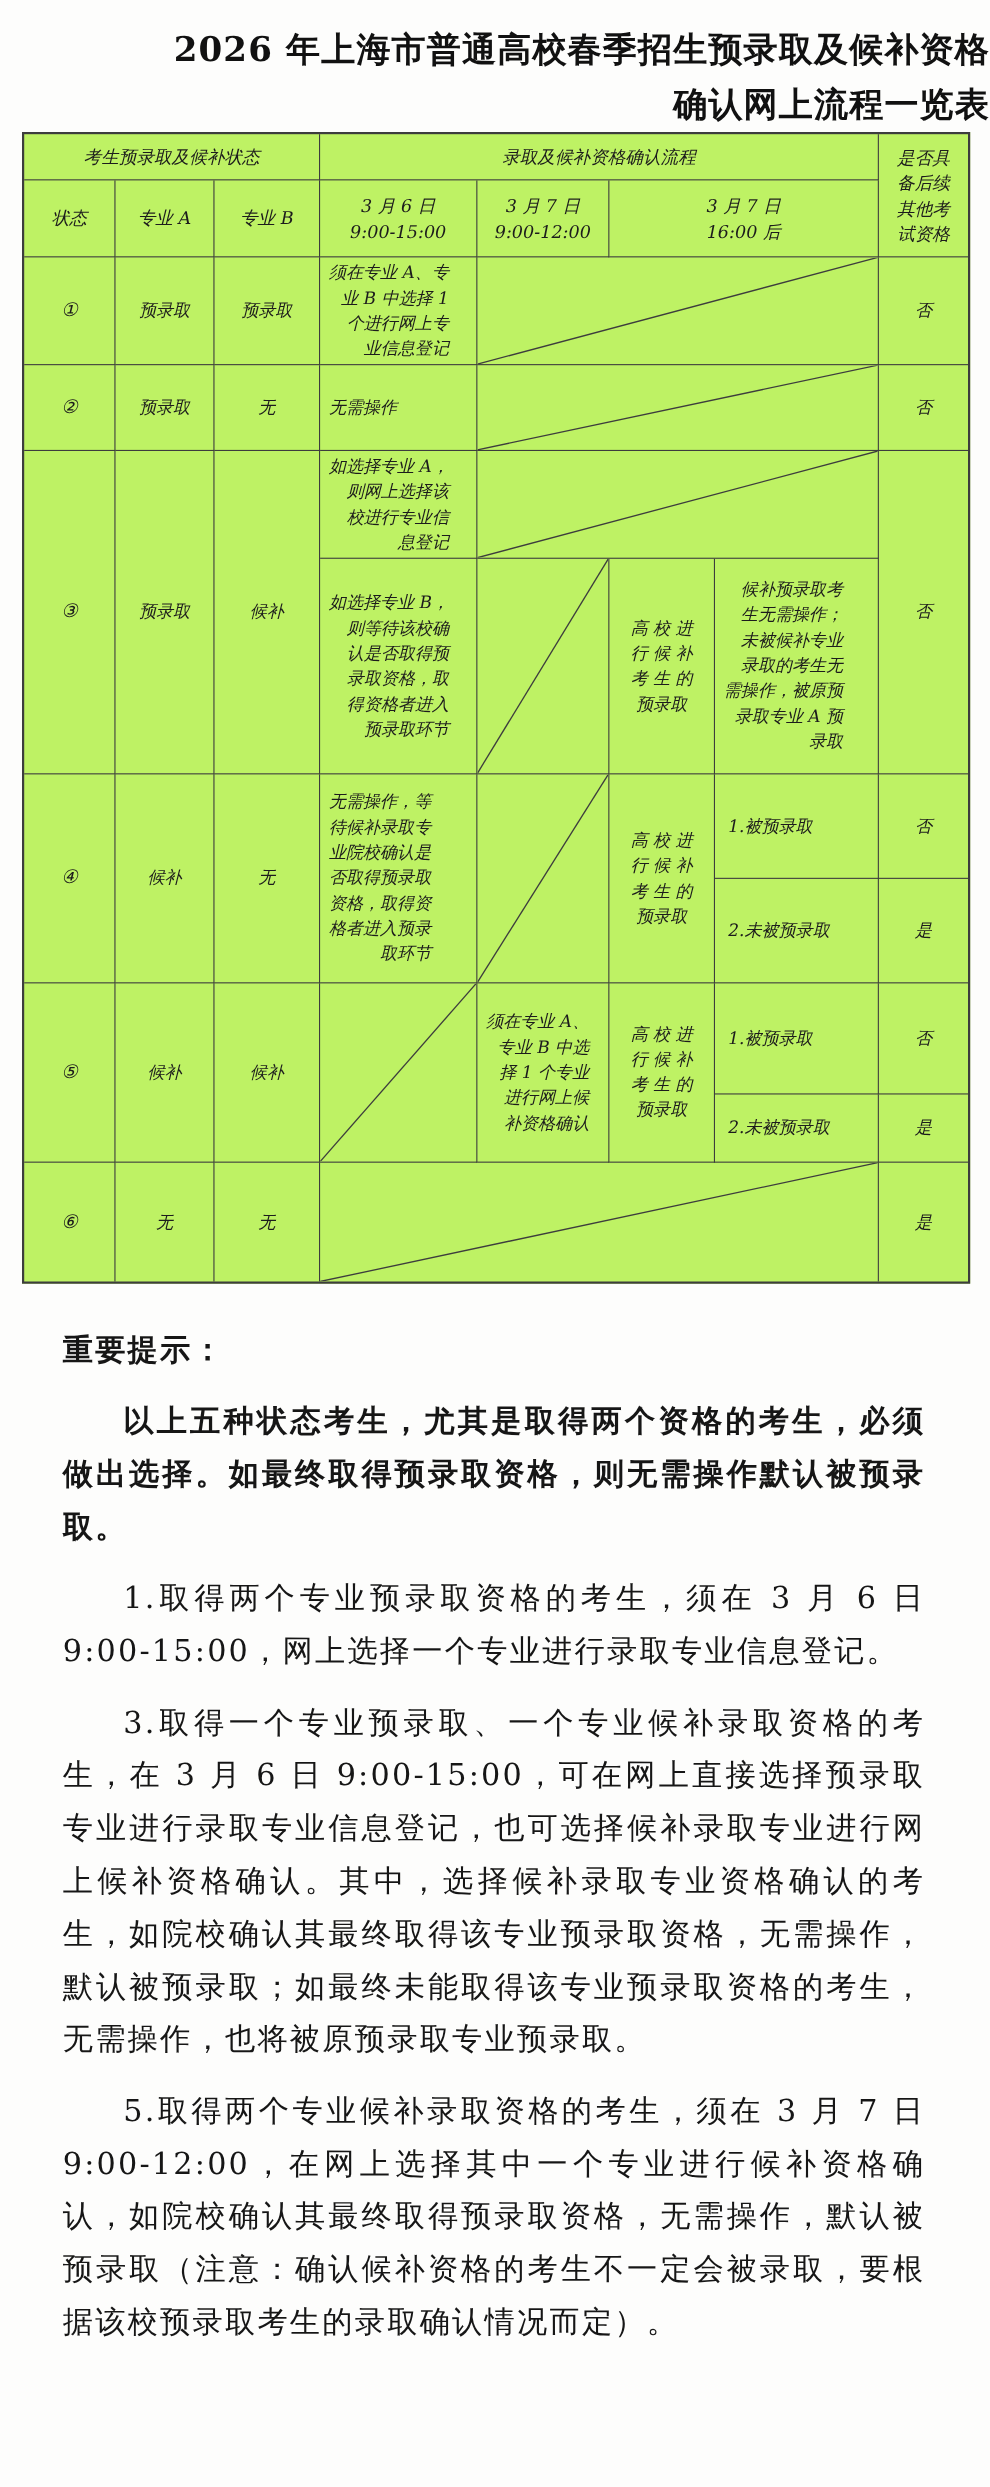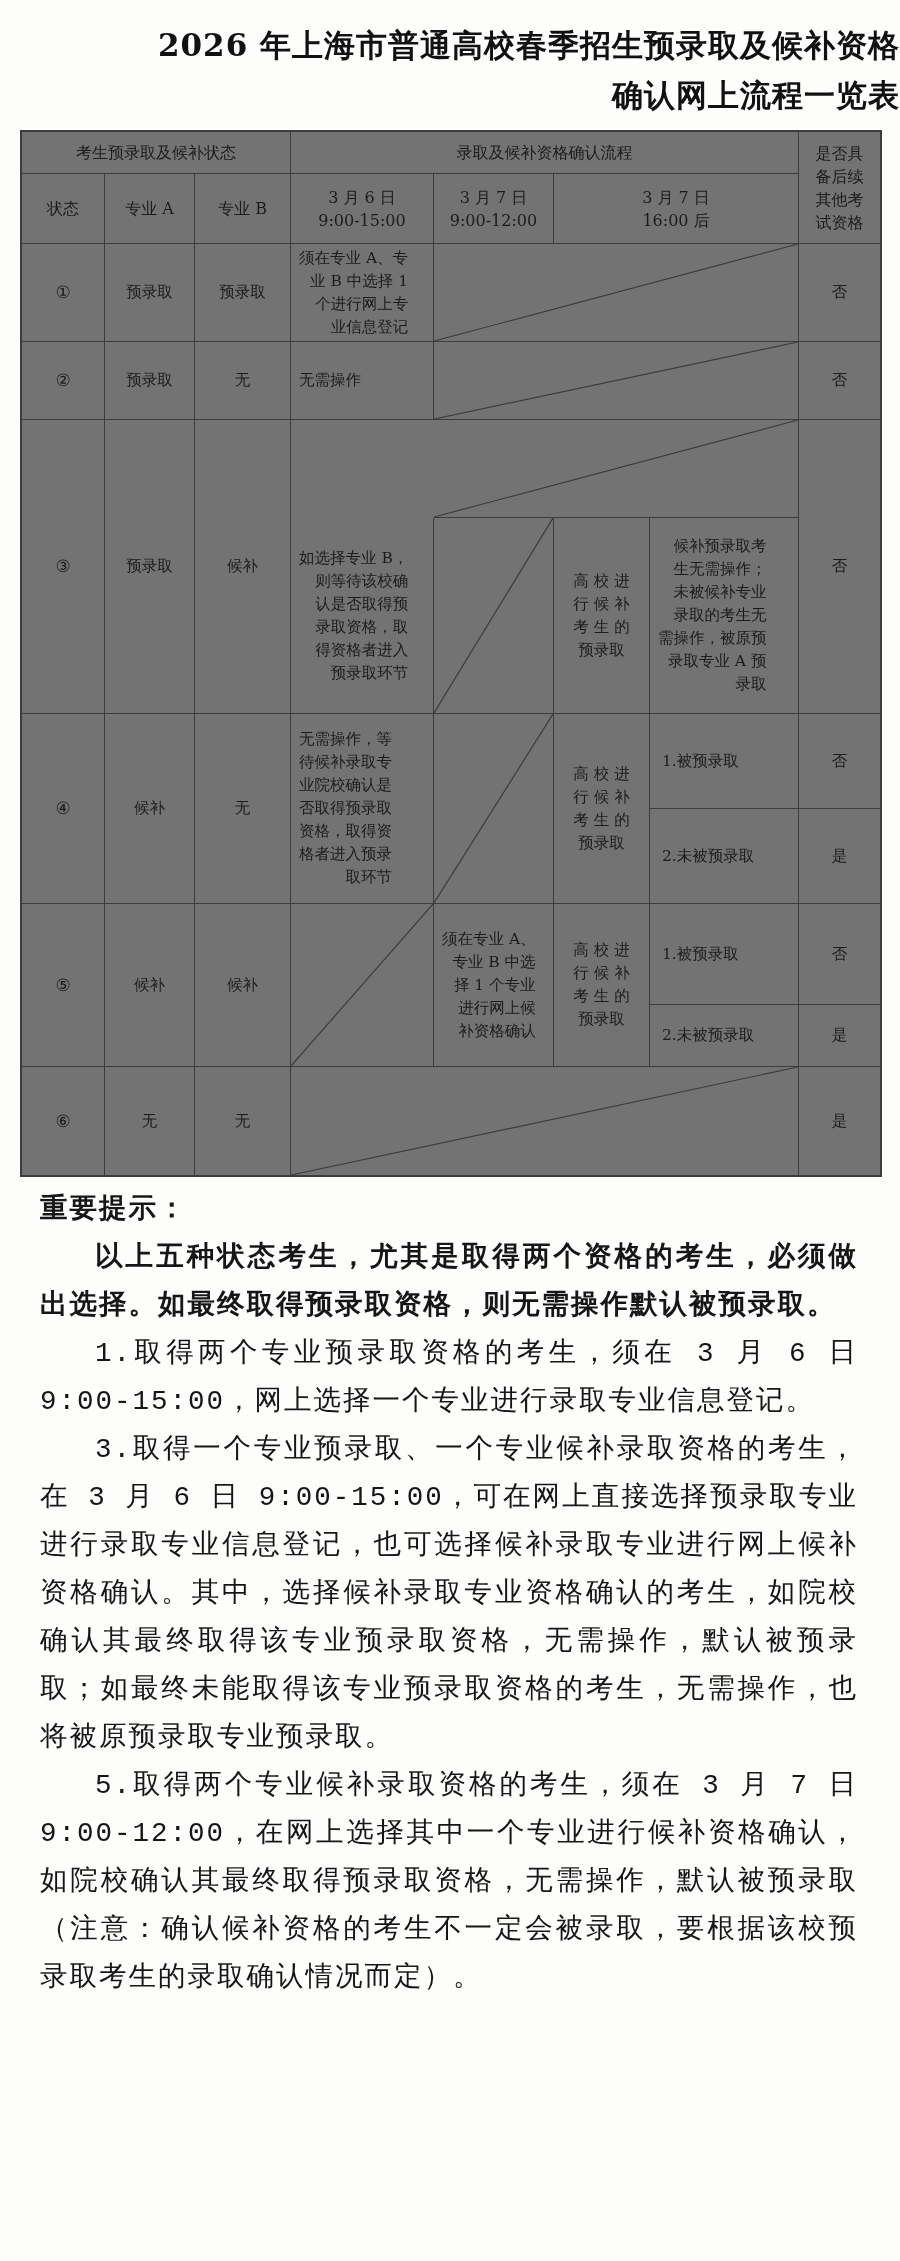--- a/index.html
+++ b/index.html
@@ -8,22 +8,22 @@
     background:#fdfdfc; color:#1c1c1c;
     font-family:"DejaVu Serif","Liberation Serif",serif;
   }
   .page-title {
     position:absolute; top:20px; left:0; width:900px;
     text-align:right; font-weight:bold; font-size:31px;
     line-height:50px; letter-spacing:1px; color:#111;
   }
   
   .tablewrap {
-    position:absolute; left:20px; top:130px; width:858px; height:1043px;
-    border:2px solid #3d3d3d; box-sizing:content-box; background:#737373;
+    position:absolute; left:20px; top:120px; width:858px; height:1043px;
+    border:2px solid #3d3d3d; box-sizing:content-box; background:#bef264;font-style:italic;
   }
   .cell {
     position:absolute; box-sizing:border-box;
     border-right:1px solid #3d3d3d; border-bottom:1px solid #3d3d3d;
     display:flex; align-items:center; justify-content:center;
     font-size:15.5px; line-height:23px; text-align:center;
     white-space:pre-line; overflow:hidden;
   }
   .cell.no-r { border-right:none; }
   .cell.no-b { border-bottom:none; }
@@ -32,21 +32,21 @@
   .cell.state { font-size:17px; }
   .cell.diag { padding:0; }
   .cell.diag svg { position:absolute; left:0; top:0; width:100%; height:100%; display:block; }
   .cell.diag line { stroke:#3d3d3d; stroke-width:1.2; vector-effect:non-scaling-stroke; }
   
   .notes {
     position:absolute; left:40px; width:818px; top:1186px;
     font-size:27.5px; line-height:48px; letter-spacing:2px;
     text-align:justify; color:#161616;
   }
-  .notes p { margin:0; text-indent:2em;font-family:Liberation Mono, monospace; }
+  .notes p { margin:17px; text-indent:2em; }
   .notes .heading { text-indent:0; font-weight:bold; }
   .notes .intro { font-weight:bold; }
 </style>
 </head>
 <body>
 
 <div class="page-title">
   <div>2026 年上海市普通高校春季招生预录取及候补资格</div>
   <div>确认网上流程一览表</div>
 </div>
@@ -91,20 +91,24 @@
   <div class="cell diag" style="left:412px;top:210px;width:365px;height:78px">
     <svg viewBox="0 0 100 100" preserveAspectRatio="none">
         <line x1="0" y1="100" x2="100" y2="0"></line>
       </svg>
   </div>
   <div class="cell no-r" style="left:777px;top:210px;width:81px;height:78px">否</div>
 
   <div class="cell state" style="left:0;top:288px;width:83px;height:294px">③</div>
   <div class="cell" style="left:83px;top:288px;width:90px;height:294px">预录取</div>
   <div class="cell" style="left:173px;top:288px;width:96px;height:294px">候补</div>
+  <div class="cell txt" style="left:269px;top:288px;width:143px;height:98px">如选择专业 A，
+则网上选择该
+校进行专业信
+息登记</div>
   <div class="cell diag" style="left:412px;top:288px;width:365px;height:98px">
     <svg viewBox="0 0 100 100" preserveAspectRatio="none">
         <line x1="0" y1="100" x2="100" y2="0"></line>
       </svg>
   </div>
   <div class="cell txt" style="left:269px;top:386px;width:143px;height:196px">如选择专业 B，
 则等待该校确
 认是否取得预
 录取资格，取
 得资格者进入

